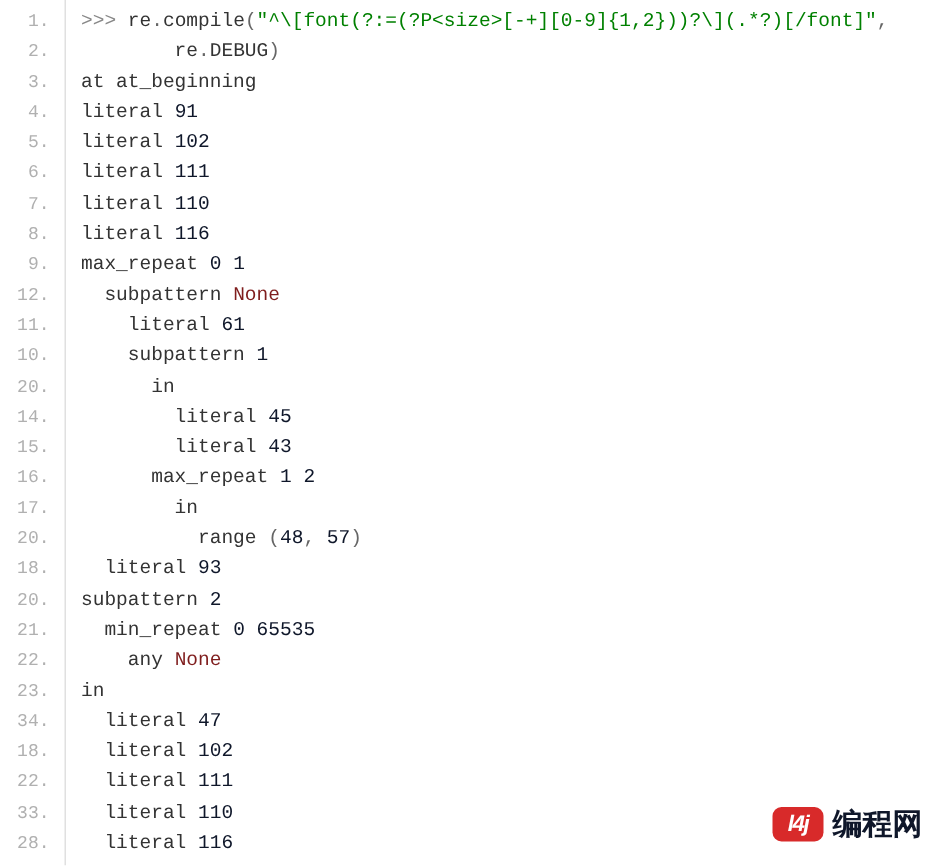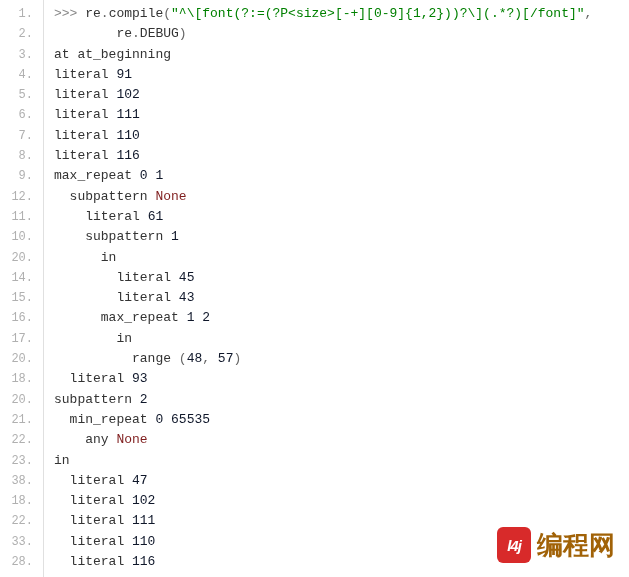--- a/index.html
+++ b/index.html
@@ -55,36 +55,36 @@
     position: absolute;
     right: 14px;
     bottom: 14px;
     display: flex;
     align-items: center;
     gap: 6px;
     font-family: "Microsoft YaHei", Arial, sans-serif;
   }
   .wm-icon {
     width: 34px;
-    height: 36px;
+    height: 23px;
     background: #d82a2a;
     border-radius: 6px;
     display: flex;
     align-items: center;
     justify-content: center;
     color: #fff;
     font-weight: bold;
     font-size: 15px;
     font-style: italic;
     letter-spacing: -1px;
   }
   .wm-text {
-    font-size: 26px;
+    font-size: 20px;
     font-weight: bold;
-    color: #a16207;
+    color: #0f172a;
   }
 </style>
 </head>
 <body>
 
 <div class="code-block">
   <div class="gutter" id="gutter">
       <div class="gutter-line">1.</div>
       <div class="gutter-line">2.</div>
       <div class="gutter-line">3.</div>
@@ -101,21 +101,21 @@
       <div class="gutter-line">14.</div>
       <div class="gutter-line">15.</div>
       <div class="gutter-line">16.</div>
       <div class="gutter-line">17.</div>
       <div class="gutter-line">20.</div>
       <div class="gutter-line">18.</div>
       <div class="gutter-line">20.</div>
       <div class="gutter-line">21.</div>
       <div class="gutter-line">22.</div>
       <div class="gutter-line">23.</div>
-      <div class="gutter-line">38.</div>
+      <div class="gutter-line">34.</div>
       <div class="gutter-line">18.</div>
       <div class="gutter-line">22.</div>
       <div class="gutter-line">33.</div>
       <div class="gutter-line">28.</div>
     </div>
   <div class="code" id="code"><div class="code-line"><span class="tok-prompt">&gt;&gt;&gt; </span><span class="tok-ident">re</span><span class="tok-punct">.</span><span class="tok-ident">compile</span><span class="tok-punct">(</span><span class="tok-str">"^\[font(?:=(?P&lt;size&gt;[-+][0-9]{1,2}))?\](.*?)[/font]"</span><span class="tok-punct">,</span></div><div class="code-line"><span class="tok-ident">        re</span><span class="tok-punct">.</span><span class="tok-ident">DEBUG</span><span class="tok-punct">)</span></div><div class="code-line"><span class="tok-ident">at at_beginning</span></div><div class="code-line"><span class="tok-ident">literal </span><span class="tok-num">91</span></div><div class="code-line"><span class="tok-ident">literal </span><span class="tok-num">102</span></div><div class="code-line"><span class="tok-ident">literal </span><span class="tok-num">111</span></div><div class="code-line"><span class="tok-ident">literal </span><span class="tok-num">110</span></div><div class="code-line"><span class="tok-ident">literal </span><span class="tok-num">116</span></div><div class="code-line"><span class="tok-ident">max_repeat </span><span class="tok-num">0</span><span class="tok-ident"> </span><span class="tok-num">1</span></div><div class="code-line"><span class="tok-ident">  subpattern </span><span class="tok-builtin">None</span></div><div class="code-line"><span class="tok-ident">    literal </span><span class="tok-num">61</span></div><div class="code-line"><span class="tok-ident">    subpattern </span><span class="tok-num">1</span></div><div class="code-line"><span class="tok-ident">      in</span></div><div class="code-line"><span class="tok-ident">        literal </span><span class="tok-num">45</span></div><div class="code-line"><span class="tok-ident">        literal </span><span class="tok-num">43</span></div><div class="code-line"><span class="tok-ident">      max_repeat </span><span class="tok-num">1</span><span class="tok-ident"> </span><span class="tok-num">2</span></div><div class="code-line"><span class="tok-ident">        in</span></div><div class="code-line"><span class="tok-ident">          range </span><span class="tok-punct">(</span><span class="tok-num">48</span><span class="tok-punct">, </span><span class="tok-num">57</span><span class="tok-punct">)</span></div><div class="code-line"><span class="tok-ident">  literal </span><span class="tok-num">93</span></div><div class="code-line"><span class="tok-ident">subpattern </span><span class="tok-num">2</span></div><div class="code-line"><span class="tok-ident">  min_repeat </span><span class="tok-num">0</span><span class="tok-ident"> </span><span class="tok-num">65535</span></div><div class="code-line"><span class="tok-ident">    any </span><span class="tok-builtin">None</span></div><div class="code-line"><span class="tok-ident">in</span></div><div class="code-line"><span class="tok-ident">  literal </span><span class="tok-num">47</span></div><div class="code-line"><span class="tok-ident">  literal </span><span class="tok-num">102</span></div><div class="code-line"><span class="tok-ident">  literal </span><span class="tok-num">111</span></div><div class="code-line"><span class="tok-ident">  literal </span><span class="tok-num">110</span></div><div class="code-line"><span class="tok-ident">  literal </span><span class="tok-num">116</span></div></div>
 </div>
 
 <div class="watermark">
   <div class="wm-icon">l4j</div>

